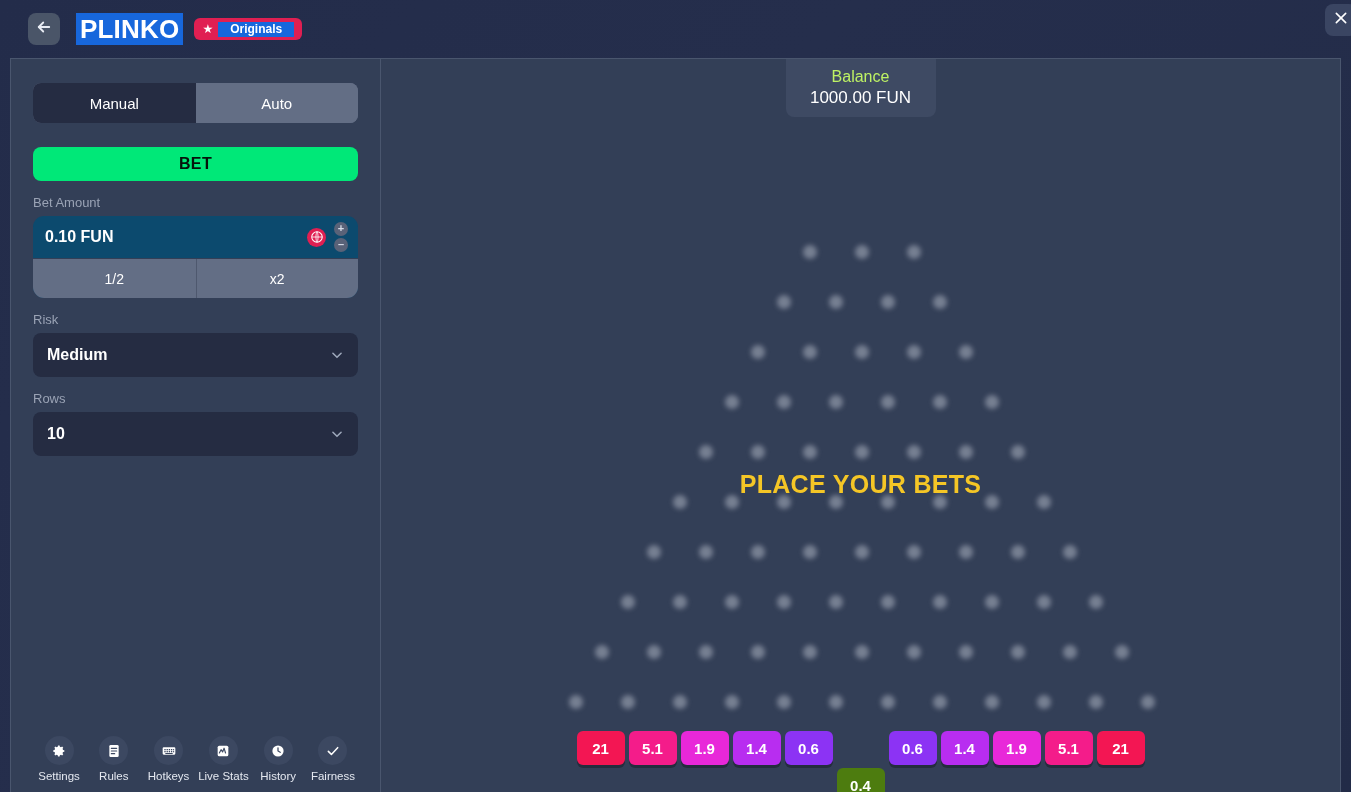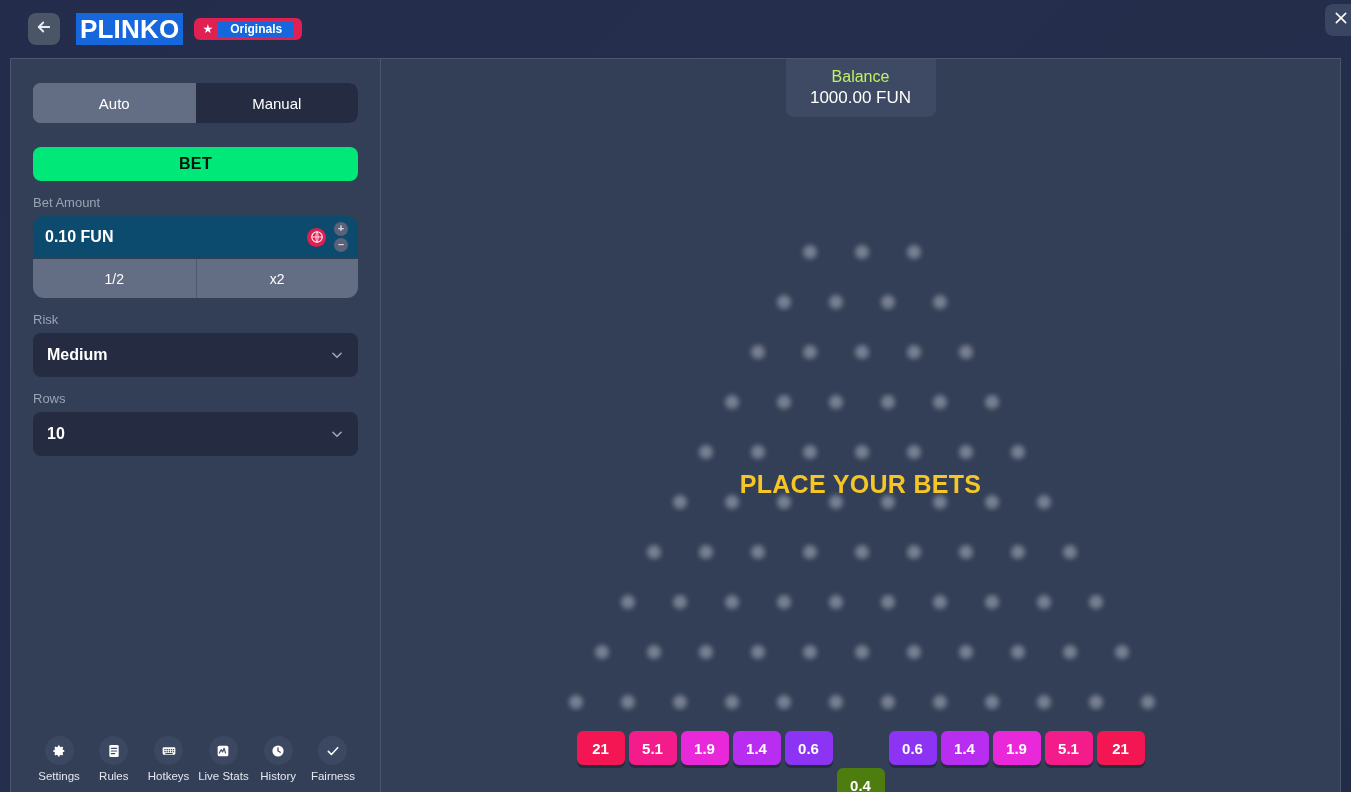--- a/index.html
+++ b/index.html
@@ -350,22 +350,22 @@
         </svg>
       </span>
     </div>
   </div>
 
   <div class="game-frame">
 
     <div class="sidebar">
 
       <div class="mode-tabs">
+        <div class="mode-tab active">Manual</div>
         <div class="mode-tab">Auto</div>
-        <div class="mode-tab active">Manual</div>
       </div>
 
       <div class="bet-btn">BET</div>
 
       <div class="field-label">Bet Amount</div>
 
       <div class="bet-amount-box">
         <div class="bet-amount-row">
           <span class="bet-amount-value">0.10 FUN</span>
           <span class="coin-icon">

